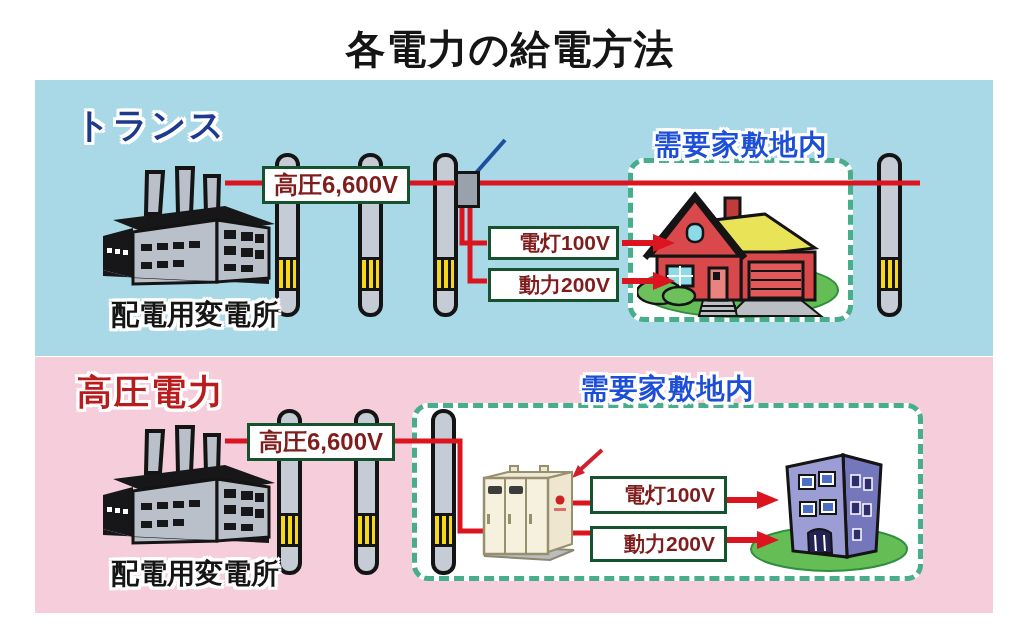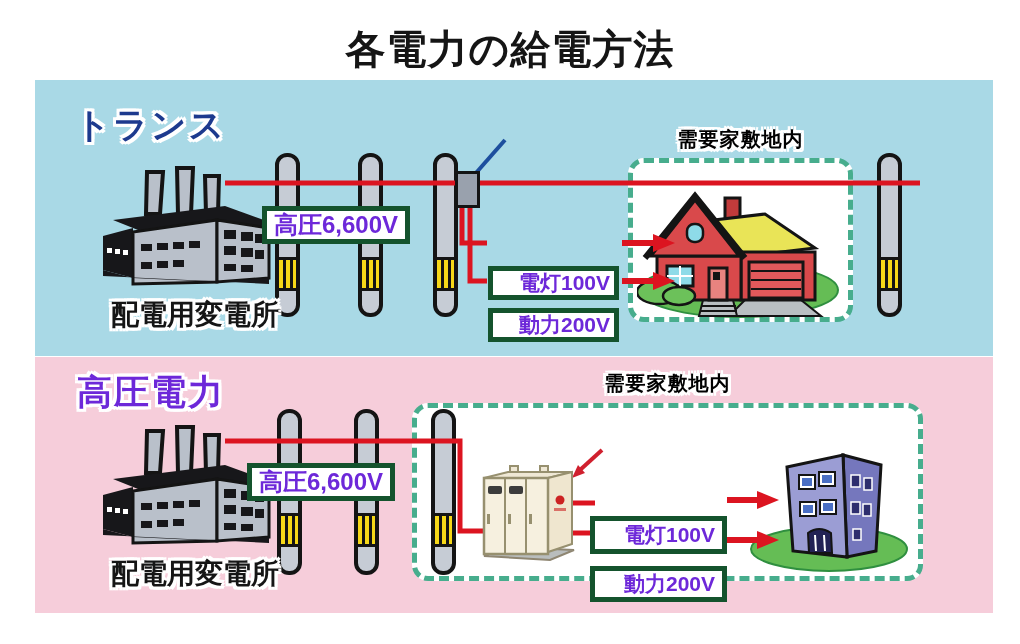--- a/index.html
+++ b/index.html
@@ -17,47 +17,47 @@
 
   .outline-w {
     text-shadow:
       -3px -3px 0 #fff, 3px -3px 0 #fff, -3px 3px 0 #fff, 3px 3px 0 #fff,
       0 -3px 0 #fff, 0 3px 0 #fff, -3px 0 0 #fff, 3px 0 0 #fff;
   }
   .sec-heading {
     position:absolute; font-size:35px; font-weight:bold; letter-spacing:2px; z-index:6;
   }
   .heading-low  { left:40px; top:22px; color:#1d3a8e; }
-  .heading-high { left:42px; top:12px; color:#6d28d9; }
+  .heading-high { left:42px; top:12px; color:#b91c1c; }
 
   .pole {
     position:absolute; width:25px; box-sizing:border-box;
     background:#c6ccd5; border:4px solid #141414; border-radius:12px; z-index:3;
   }
   .pole-band {
     position:absolute; left:0; right:0; top:100px; height:34px; box-sizing:border-box;
     background-color:#f6d818;
     background-image:linear-gradient(90deg, transparent 0 4px, #141414 4px 7px,
       transparent 7px 11px, #141414 11px 14px, transparent 14px);
     border-top:3px solid #141414; border-bottom:3px solid #141414;
   }
 
   .premises-box {
     position:absolute; background:#fff; border:5px dashed #47ad8d;
     border-radius:16px; z-index:2; box-sizing:border-box;
   }
   .premises-label {
-    position:absolute; text-align:center; font-size:20px; font-weight:bold;
-    color:#000000; z-index:6; letter-spacing:1px;
+    position:absolute; text-align:center; font-size:28px; font-weight:bold;
+    color:#1d4ed8; z-index:6; letter-spacing:1px;
   }
 
   .vbox {
-    position:absolute; background:#fff; border:5px solid #14532d; box-sizing:border-box;
+    position:absolute; background:#fff; border:3px solid #14532d; box-sizing:border-box;
     display:flex; align-items:center; justify-content:center;
-    font-weight:bold; color:#6d28d9; z-index:6;margin-top:40px;
+    font-weight:bold; color:#7f1d1d; z-index:6;
   }
   .vbox-main { font-size:24px; }
   .vbox-sub  { font-size:21px;padding-left:22px; }
 
   .transformer {
     position:absolute; background:#99a1ad; border:3px solid #141414;
     box-sizing:border-box; z-index:5;
   }
   .transformer-label {
     position:absolute; font-size:20px; font-weight:bold; color:#1d3a8e; z-index:6;

